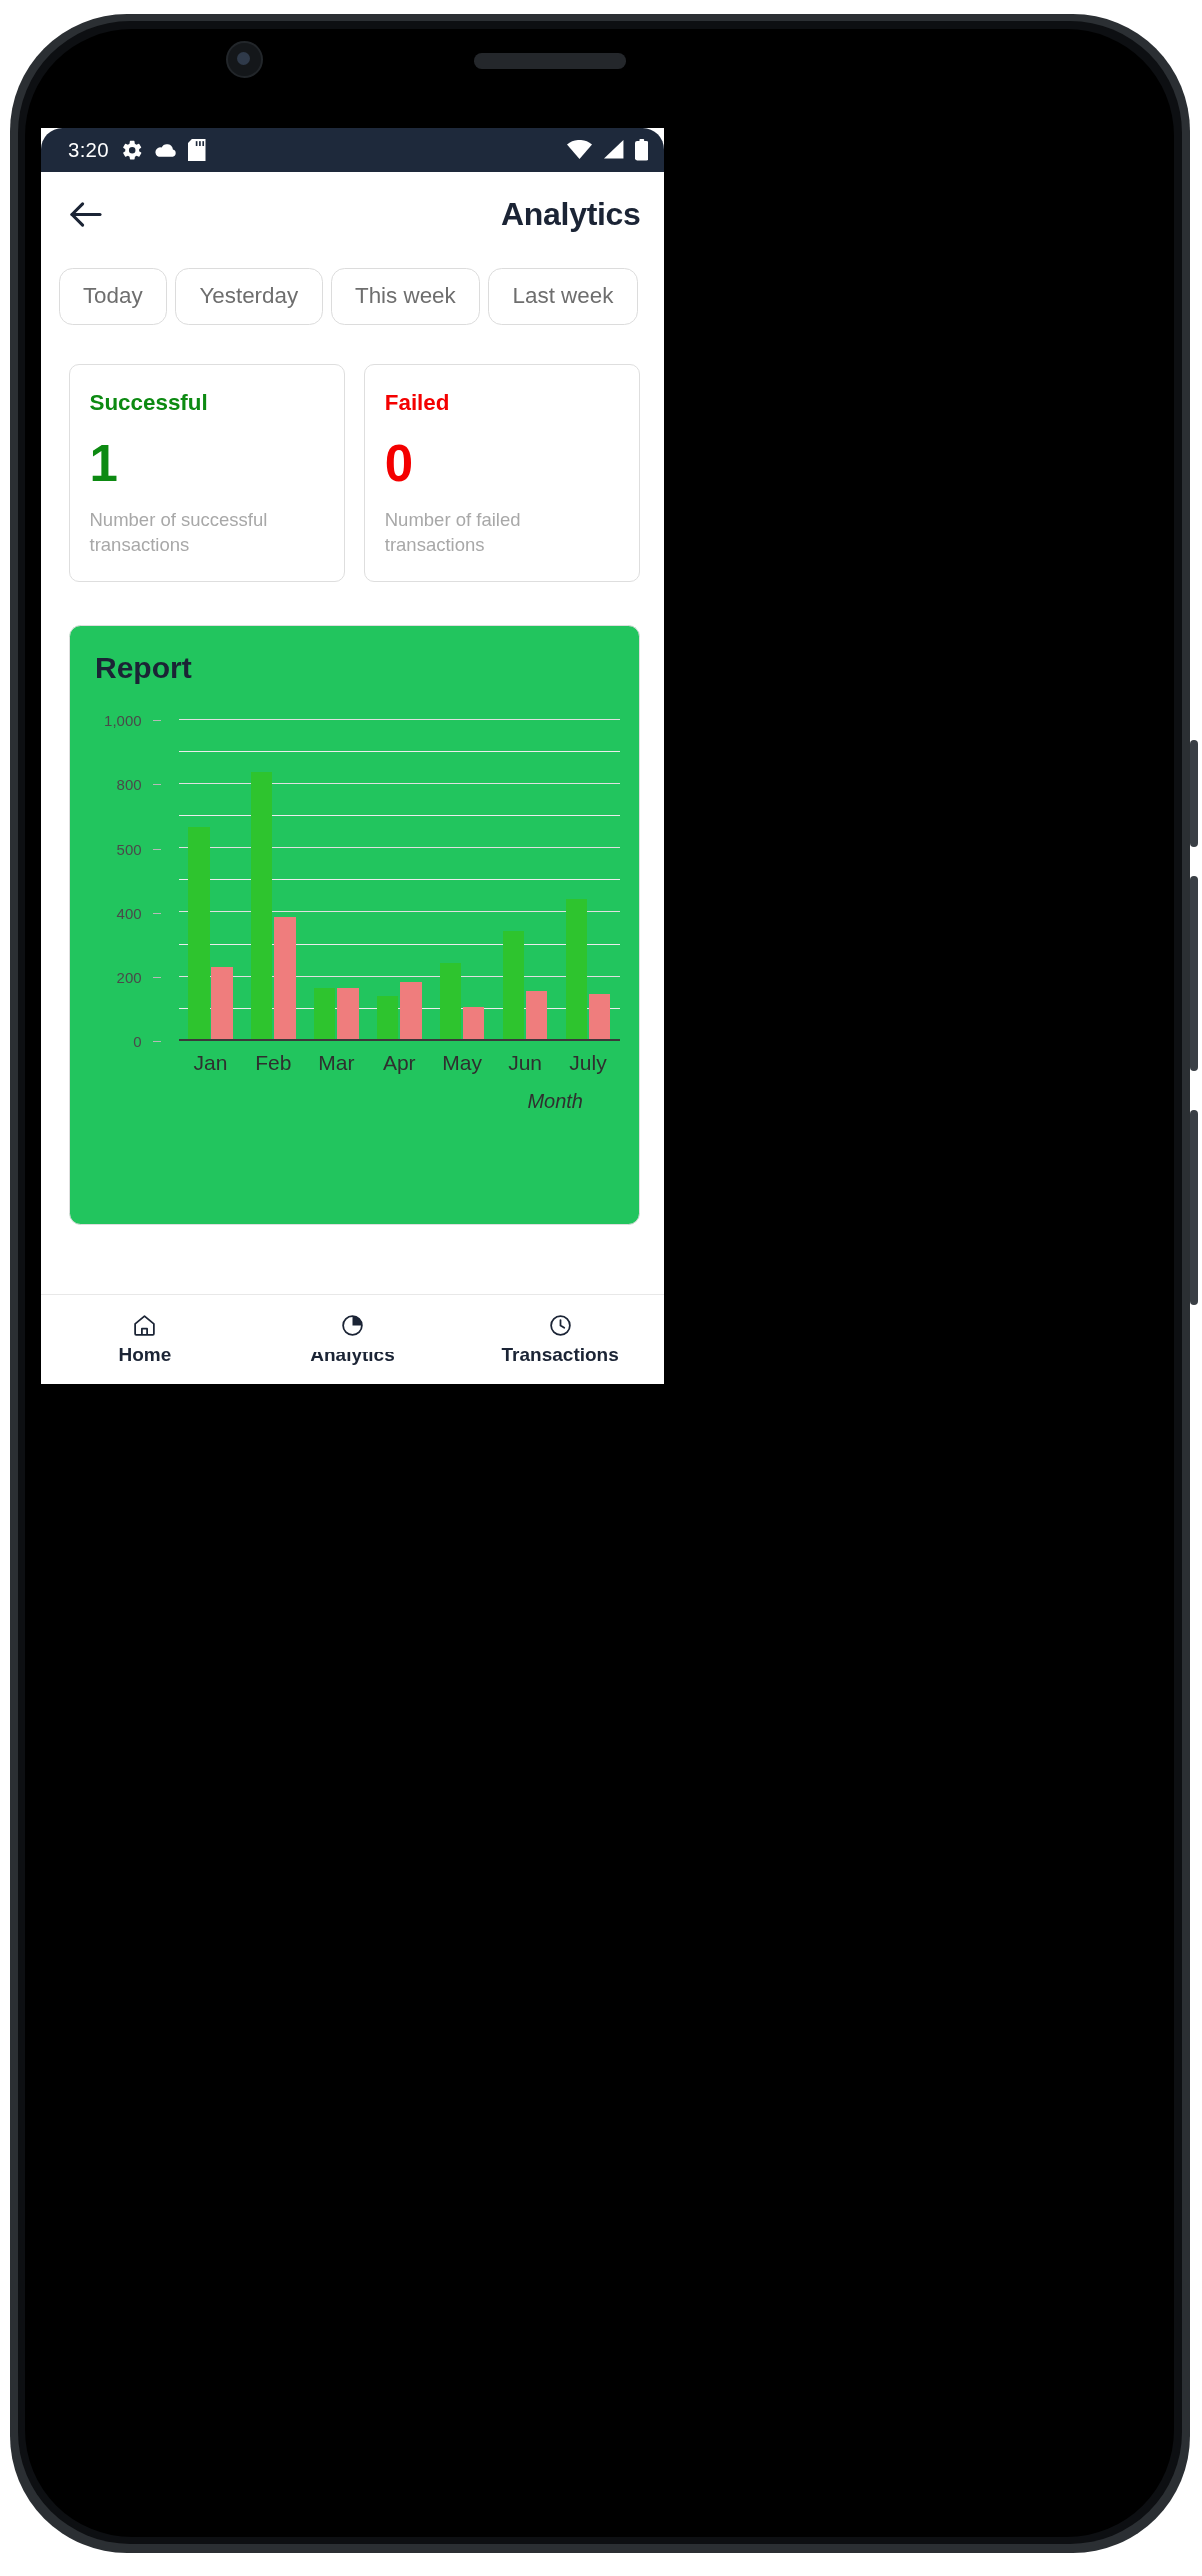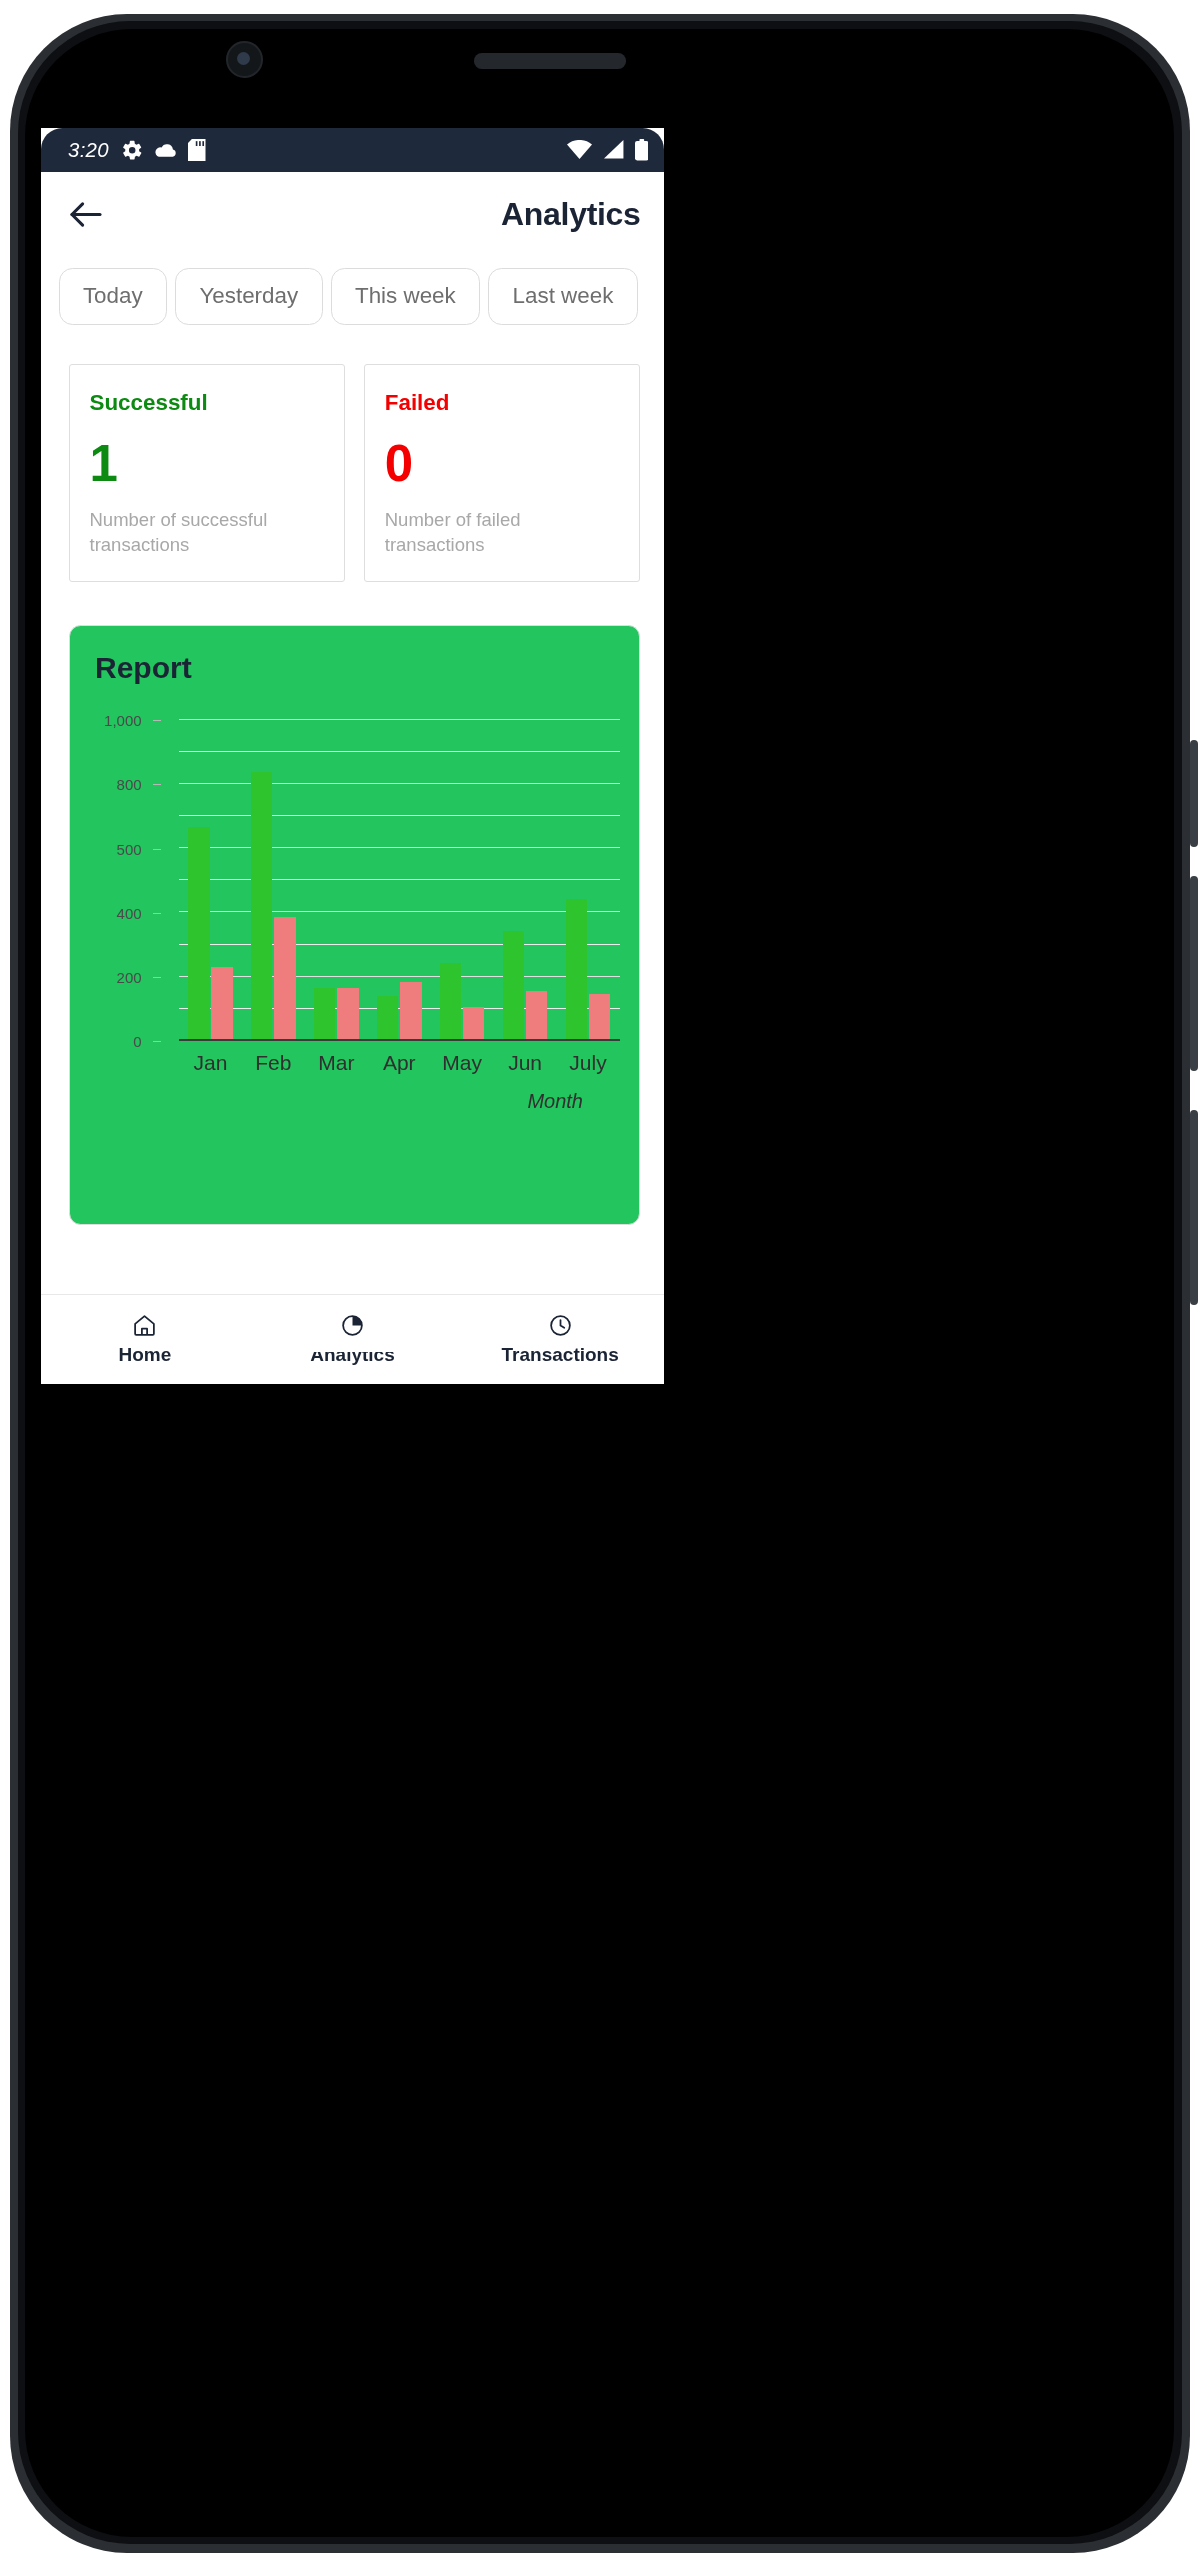--- a/index.html
+++ b/index.html
@@ -89,21 +89,20 @@
     padding: 0 15.6px 0 27px;
     border-top-left-radius: 21.4px;
     border-top-right-radius: 21.4px;
   }
   #status-time {
     color: #ffffff;
     font-size: 20.4px;
     font-weight: 400;
     letter-spacing: 0.3px;
     margin-right: 11.7px;
-    font-style: italic;
   }
   .sb-icon { margin-right: 10.7px; display: flex; align-items: center; }
   .sb-right { margin-left: auto; display: flex; align-items: center; gap: 10.7px; }
   .sb-right .sb-icon { margin-right: 0; }
 
   
   #app-header {
     height: 84px;
     display: flex;
     align-items: center;
@@ -144,21 +143,21 @@
 
   
   #stat-cards {
     display: flex;
     gap: 19.5px;
     padding: 23.4px 24px 0 28px;
   }
   .stat-card {
     flex: 1;
     border: 1px solid #dedede;
-    border-radius: 3px;
+    border-radius: 10px;
     padding: 25px 19.5px 23.4px 19.5px;
     background: #ffffff;
     min-height: 204px;
   }
   .stat-title { font-size: 22.4px; font-weight: bold; }
   .stat-title.success { color: #0d8a12; }
   .stat-title.failed  { color: #f40000; }
   .stat-value {
     font-size: 51px;
     font-weight: bold;

